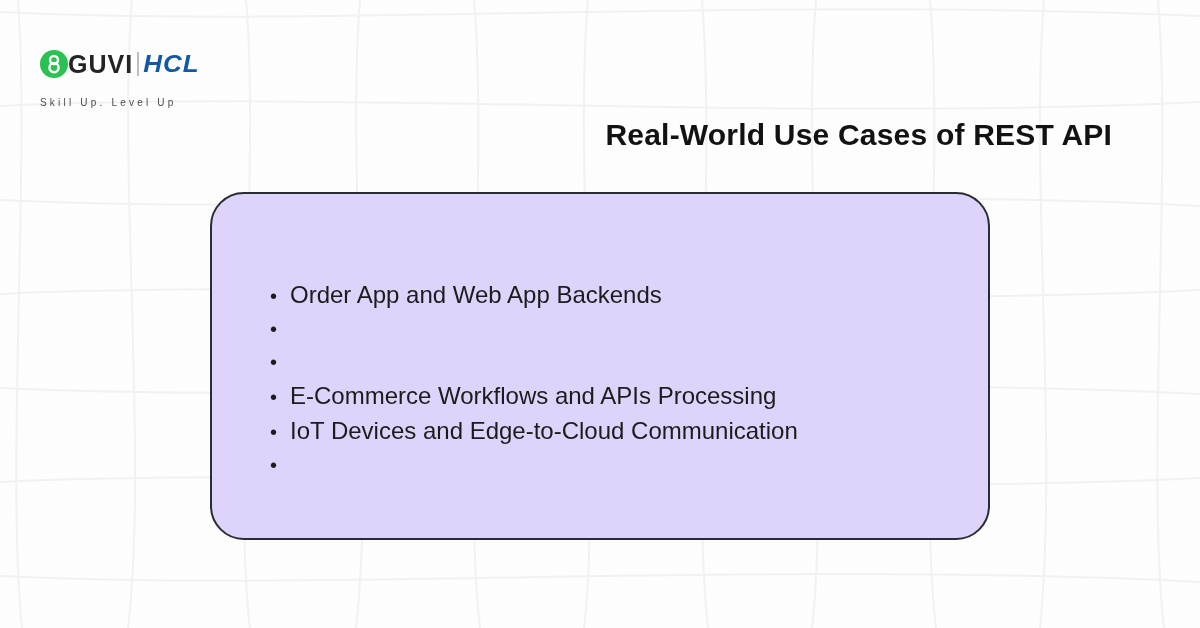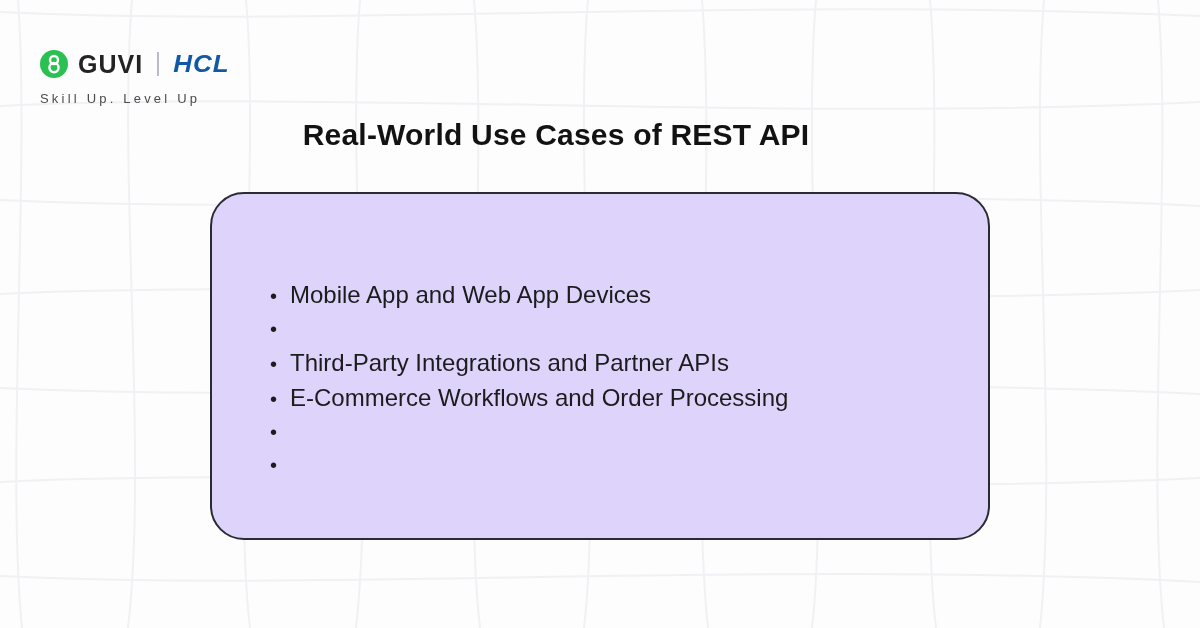--- a/index.html
+++ b/index.html
@@ -30,21 +30,21 @@
   
   .logo {
     position: absolute;
     left: 40px;
     top: 50px;
     z-index: 2;
   }
   .logo-row {
     display: flex;
     align-items: center;
-    gap: 10px;
+    gap: 0;
   }
   .logo-mark {
     width: 28px;
     height: 28px;
     border-radius: 50%;
     background: #2bc052;
     display: flex;
     align-items: center;
     justify-content: center;
     flex: 0 0 auto;
@@ -65,34 +65,34 @@
   .partner-text {
     font-size: 26px;
     font-weight: 800;
     font-style: italic;
     letter-spacing: 1px;
     color: #1159a6;
     line-height: 1;
     transform: scaleY(0.92);
   }
   .tagline {
-    margin-top: 13px;
-    font-size: 13px;
+    margin-top: 19px;
+    font-size: 10px;
     letter-spacing: 3.2px;
     color: #4b4b4b;
     white-space: nowrap;
   }
 
   
   .page-title {
     position: absolute;
     top: 118px;
     left: 0;
     width: 1112px;
-    text-align: center;
+    text-align: right;
     font-size: 30px;
     font-weight: 700;
     color: #121212;
     letter-spacing: 0.2px;
     z-index: 2;
   }
 
   
   .card {
     position: absolute;
@@ -161,33 +161,33 @@
   </div>
   <div class="tagline">Skill Up. Level Up</div>
 </div>
 
 <h1 class="page-title">Real-World Use Cases of REST API</h1>
 
 <div class="card">
   <ul class="card-list">
     <li>
       <span class="bullet">•</span>
-      <span>Mobile App and Web App Devices</span>
+      <span>Order App and Web App Backends</span>
     </li>
     <li>
       <span class="bullet">•</span>
     </li>
     <li>
       <span class="bullet">•</span>
-      <span>Third-Party Integrations and Partner APIs</span>
     </li>
     <li>
       <span class="bullet">•</span>
-      <span>E-Commerce Workflows and Order Processing</span>
+      <span>E-Commerce Workflows and APIs Processing</span>
     </li>
     <li>
       <span class="bullet">•</span>
+      <span>IoT Devices and Edge-to-Cloud Communication</span>
     </li>
     <li>
       <span class="bullet">•</span>
     </li>
   </ul>
 </div>
 
 </body></html>

